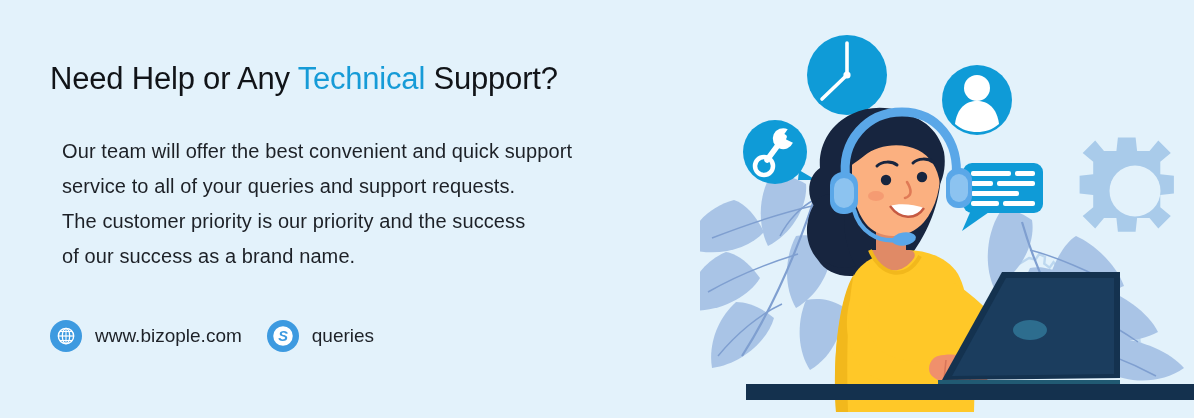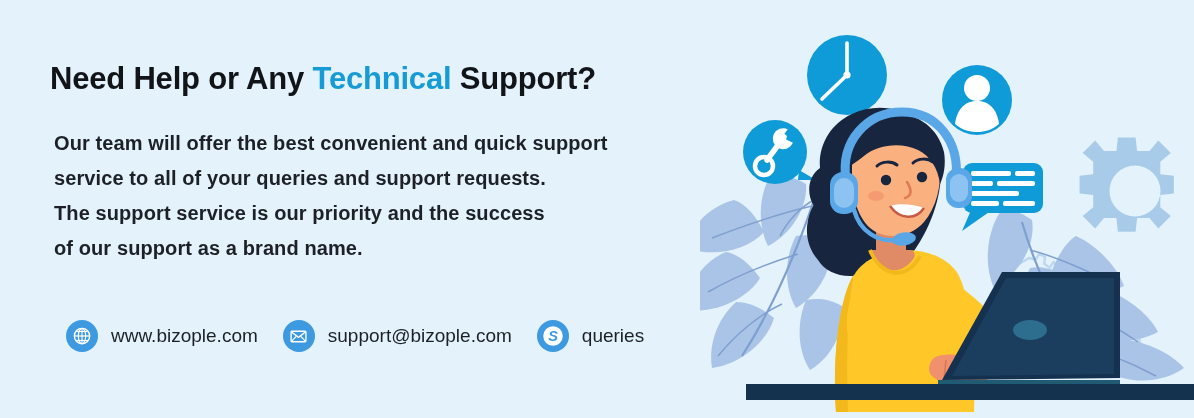--- a/index.html
+++ b/index.html
@@ -29,45 +29,44 @@
     top: 0;
     width: 690px;
     height: 418px;
   }
   .headline {
     position: absolute;
     top: 61px;
     left: 0;
     margin: 0;
     font-size: 31px;
-    font-weight: bold;
+    font-weight: normal;
     letter-spacing: -0.2px;
     color: #111418;
     white-space: nowrap;
   }
   .headline .accent {
     color: #169bd7;
   }
   .paragraph {
     position: absolute;
     left: 0;
-    margin: 4px;
+    margin: 12px;
     font-size: 20px;
     line-height: 35px;
     color: #1d2127;
     letter-spacing: 0.1px;
-    font-weight: bold;
   }
   .paragraph--main { top: 122px; }
   .paragraph--cta  { top: 262px; }
 
   
   .contacts {
     position: absolute;
-    left: 16px;
+    left: 0;
     top: 320px;
     display: flex;
     align-items: flex-end;
   }
   .contact {
     display: flex;
     align-items: center;
     margin-right: 21px;
   }
   .contact-badge {
@@ -104,51 +103,41 @@
 
 <div class="banner">
 
   <div class="content">
 
     <h1 class="headline"><span>Need Help or Any </span><span class="accent">Technical</span><span> Support?</span></h1>
 
     <p class="paragraph paragraph--main">
       <span>Our team will offer the best convenient and quick support</span><br>
       <span>service to all of your queries and support requests.</span><br>
-      <span>The support service is our priority and the success</span><br>
-      <span>of our support as a brand name.</span>
+      <span>The customer priority is our priority and the success</span><br>
+      <span>of our success as a brand name.</span>
     </p>
 
 
     <div class="contacts">
 
       <div class="contact contact--web">
         <span class="contact-badge">
           <svg width="20" height="20" viewBox="0 0 24 24">
             <circle cx="12" cy="12" r="9.2" fill="none" stroke="#ffffff" stroke-width="1.7"></circle>
             <ellipse cx="12" cy="12" rx="4.4" ry="9.2" fill="none" stroke="#ffffff" stroke-width="1.5"></ellipse>
             <line x1="2.8" y1="12" x2="21.2" y2="12" stroke="#ffffff" stroke-width="1.5"></line>
             <path d="M4.3 6.6 H19.7" fill="none" stroke="#ffffff" stroke-width="1.3"></path>
             <path d="M4.3 17.4 H19.7" fill="none" stroke="#ffffff" stroke-width="1.3"></path>
             <line x1="12" y1="2.8" x2="12" y2="21.2" stroke="#ffffff" stroke-width="1.3"></line>
           </svg>
         </span>
         <span class="contact-label">www.bizople.com</span>
       </div>
 
-      <div class="contact contact--email">
-        <span class="contact-badge">
-          <svg width="19" height="19" viewBox="0 0 24 24">
-            <rect x="2.6" y="5.4" width="18.8" height="13.2" rx="1.1" fill="none" stroke="#ffffff" stroke-width="1.7"></rect>
-            <path d="M3.3 6.2 L12 13.1 L20.7 6.2" fill="none" stroke="#ffffff" stroke-width="1.7" stroke-linejoin="round"></path>
-            <path d="M3.3 17.9 L9.4 11.6 M20.7 17.9 L14.6 11.6" fill="none" stroke="#ffffff" stroke-width="1.5"></path>
-          </svg>
-        </span>
-        <span class="contact-label">support@bizople.com</span>
-      </div>
 
       <div class="contact contact--skype">
         <span class="contact-badge">
           <svg width="26" height="26" viewBox="0 0 24 24">
             <circle cx="12" cy="12" r="9" fill="#ffffff"></circle>
             <text x="12" y="16.6" text-anchor="middle" font-family="Liberation Sans, sans-serif" font-size="13.5" font-weight="bold" font-style="italic" fill="#3d9ae0">S</text>
           </svg>
         </span>
         <span class="contact-label">queries</span>
       </div>

